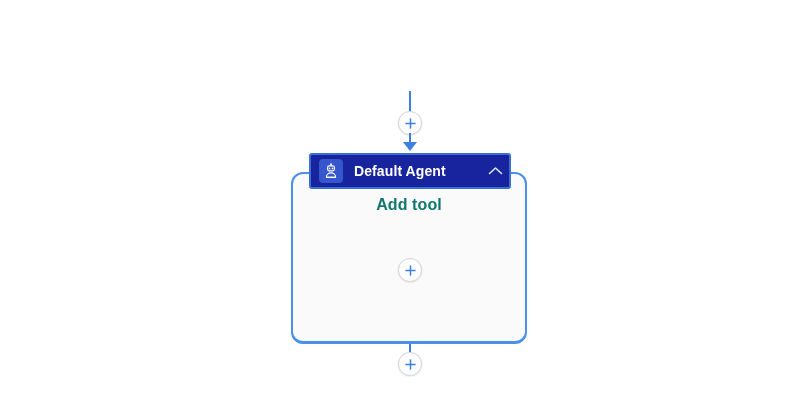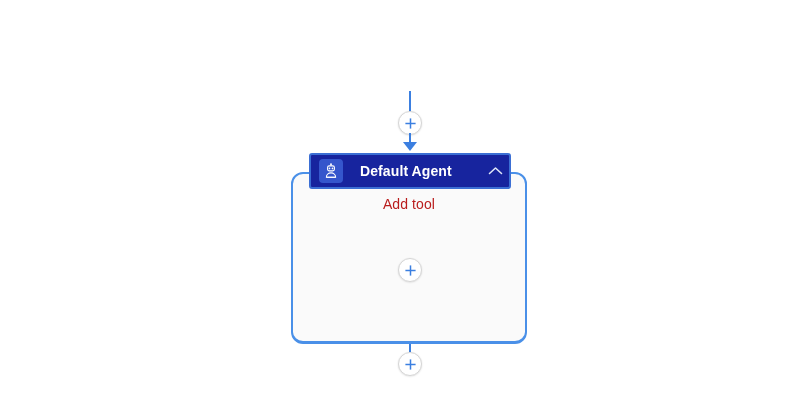--- a/index.html
+++ b/index.html
@@ -118,23 +118,24 @@
     box-sizing: border-box;
   }
   #agent-body {
     position: absolute;
     left: 0;
     top: 22px;
     width: 100%;
     text-align: center;
   }
   #add-tool-label {
-    font-size: 14px;
-    color: #b91c1c;
+    font-size: 16px;
+    color: #0f766e;
     letter-spacing: 0.1px;
+    font-weight: bold;
   }
 
   
   #agent-header {
     position: absolute;
     left: 309px;
     top: 153px;
     width: 202px;
     height: 36px;
     background: #17249e;
@@ -151,21 +152,21 @@
     min-width: 24px;
     margin-left: 8px;
     background: #3556cc;
     border-radius: 4px;
     display: flex;
     align-items: center;
     justify-content: center;
   }
   #agent-icon svg { display: block; }
   #agent-title {
-    margin-left: 17px;
+    margin-left: 11px;
     font-size: 14px;
     font-weight: bold;
     color: #ffffff;
     letter-spacing: 0.1px;
     flex: 1;
   }
   #agent-collapse {
     width: 28px;
     height: 100%;
     display: flex;

